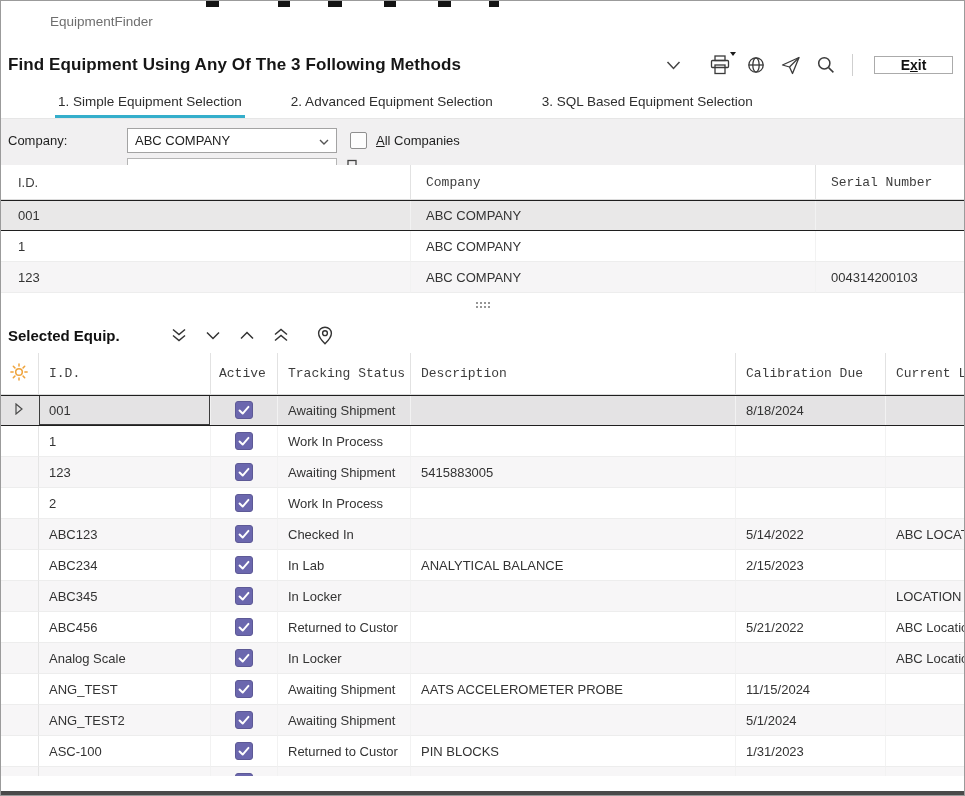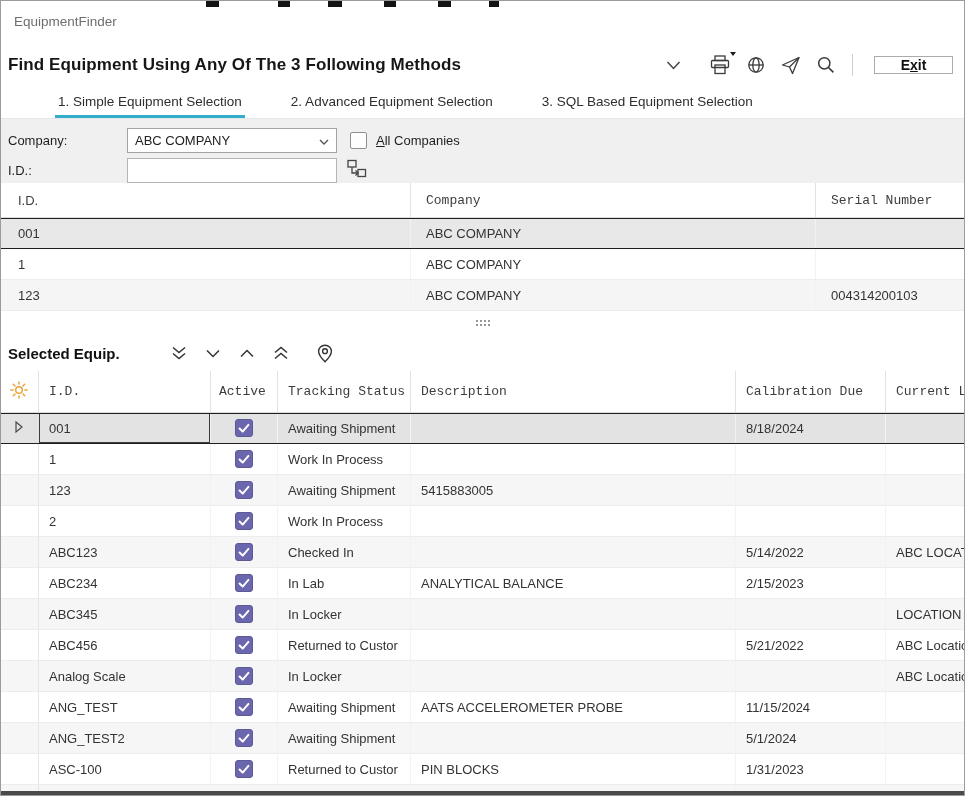--- a/index.html
+++ b/index.html
@@ -12,42 +12,42 @@
   html,body{width:965px;height:796px;overflow:hidden;}
   body{
     font-family:"Liberation Sans", sans-serif;
     font-size:13px;color:#333;background:#fff;position:relative;
   }
   .window-border{position:absolute;inset:0;border:1px solid #9b9b9b;pointer-events:none;z-index:60;}
   .artifact{position:absolute;top:0;height:7px;background:#141414;z-index:55;}
 
   
   .titlebar{height:42px;display:flex;align-items:center;padding-left:14px;background:#fff;}
-  .app-title{color:#6e6e6e;font-size:13.5px;}
+  .app-title{color:#6e6e6e;font-size:13.5px;margin-left:36px;}
 
   
   .header{height:46px;display:flex;align-items:center;padding:0 12px 0 8px;background:#fff;}
   .page-title{font-size:17px;font-weight:bold;color:#161616;letter-spacing:.1px;}
   .header-actions{margin-left:auto;display:flex;align-items:center;gap:9px;}
   .icon-btn{background:none;border:none;padding:3px;display:flex;align-items:center;justify-content:center;cursor:pointer;position:relative;}
   .icon-btn svg{display:block;}
   .mini-caret{position:absolute;top:0;right:-2px;width:0;height:0;border-left:3.5px solid transparent;border-right:3.5px solid transparent;border-top:4.5px solid #1b1b1b;}
   .v-divider{width:1px;height:22px;background:#cfcfcf;margin:0 4px;}
   .chevron-btn{margin-right:13px;}
   .exit-btn{width:79px;height:18px;background:#fff;border:1px solid #ababab;font-family:inherit;
     font-size:14px;font-weight:bold;color:#111;cursor:pointer;margin-left:8px;}
   .exit-btn .accel{text-decoration:underline;}
 
   
   .tabs{height:31px;display:flex;align-items:stretch;gap:18px;padding-left:30px;background:#fff;border-bottom:1px solid #e6e6e6;}
   .tab{display:flex;align-items:center;font-size:13.5px;color:#2e2e2e;padding:0 3px;border-bottom:3px solid transparent;cursor:pointer;margin-left:25px;}
   .tab.active{border-bottom-color:var(--accent);}
 
   
-  .form-area{height:64px;background:#f1f0f1;padding-top:8px;}
+  .form-area{height:46px;background:#f1f0f1;padding-top:8px;}
   .form-row{display:flex;align-items:center;height:26px;margin-bottom:4px;}
   .form-label{width:127px;padding-left:8px;color:#1f1f1f;}
   .select{width:210px;height:25px;background:#fff;border:1px solid #a3a3a3;display:flex;align-items:center;padding:0 7px;cursor:pointer;}
   .select .sel-text{flex:1;color:#222;}
   .text-input{width:210px;height:25px;background:#fff;border:1px solid #b5b5b5;padding:0 6px;font-family:inherit;font-size:13px;color:#222;}
   .checkbox-box{width:17px;height:17px;background:#fdfdfd;border:1px solid #8f8f8f;border-radius:2px;margin-left:13px;cursor:pointer;}
   .chk-label{margin-left:9px;color:#1f1f1f;cursor:pointer;}
   .chk-label .accel{text-decoration:underline;}
   .lookup-btn{margin-left:8px;background:none;border:none;padding:1px;cursor:pointer;display:flex;}
 

